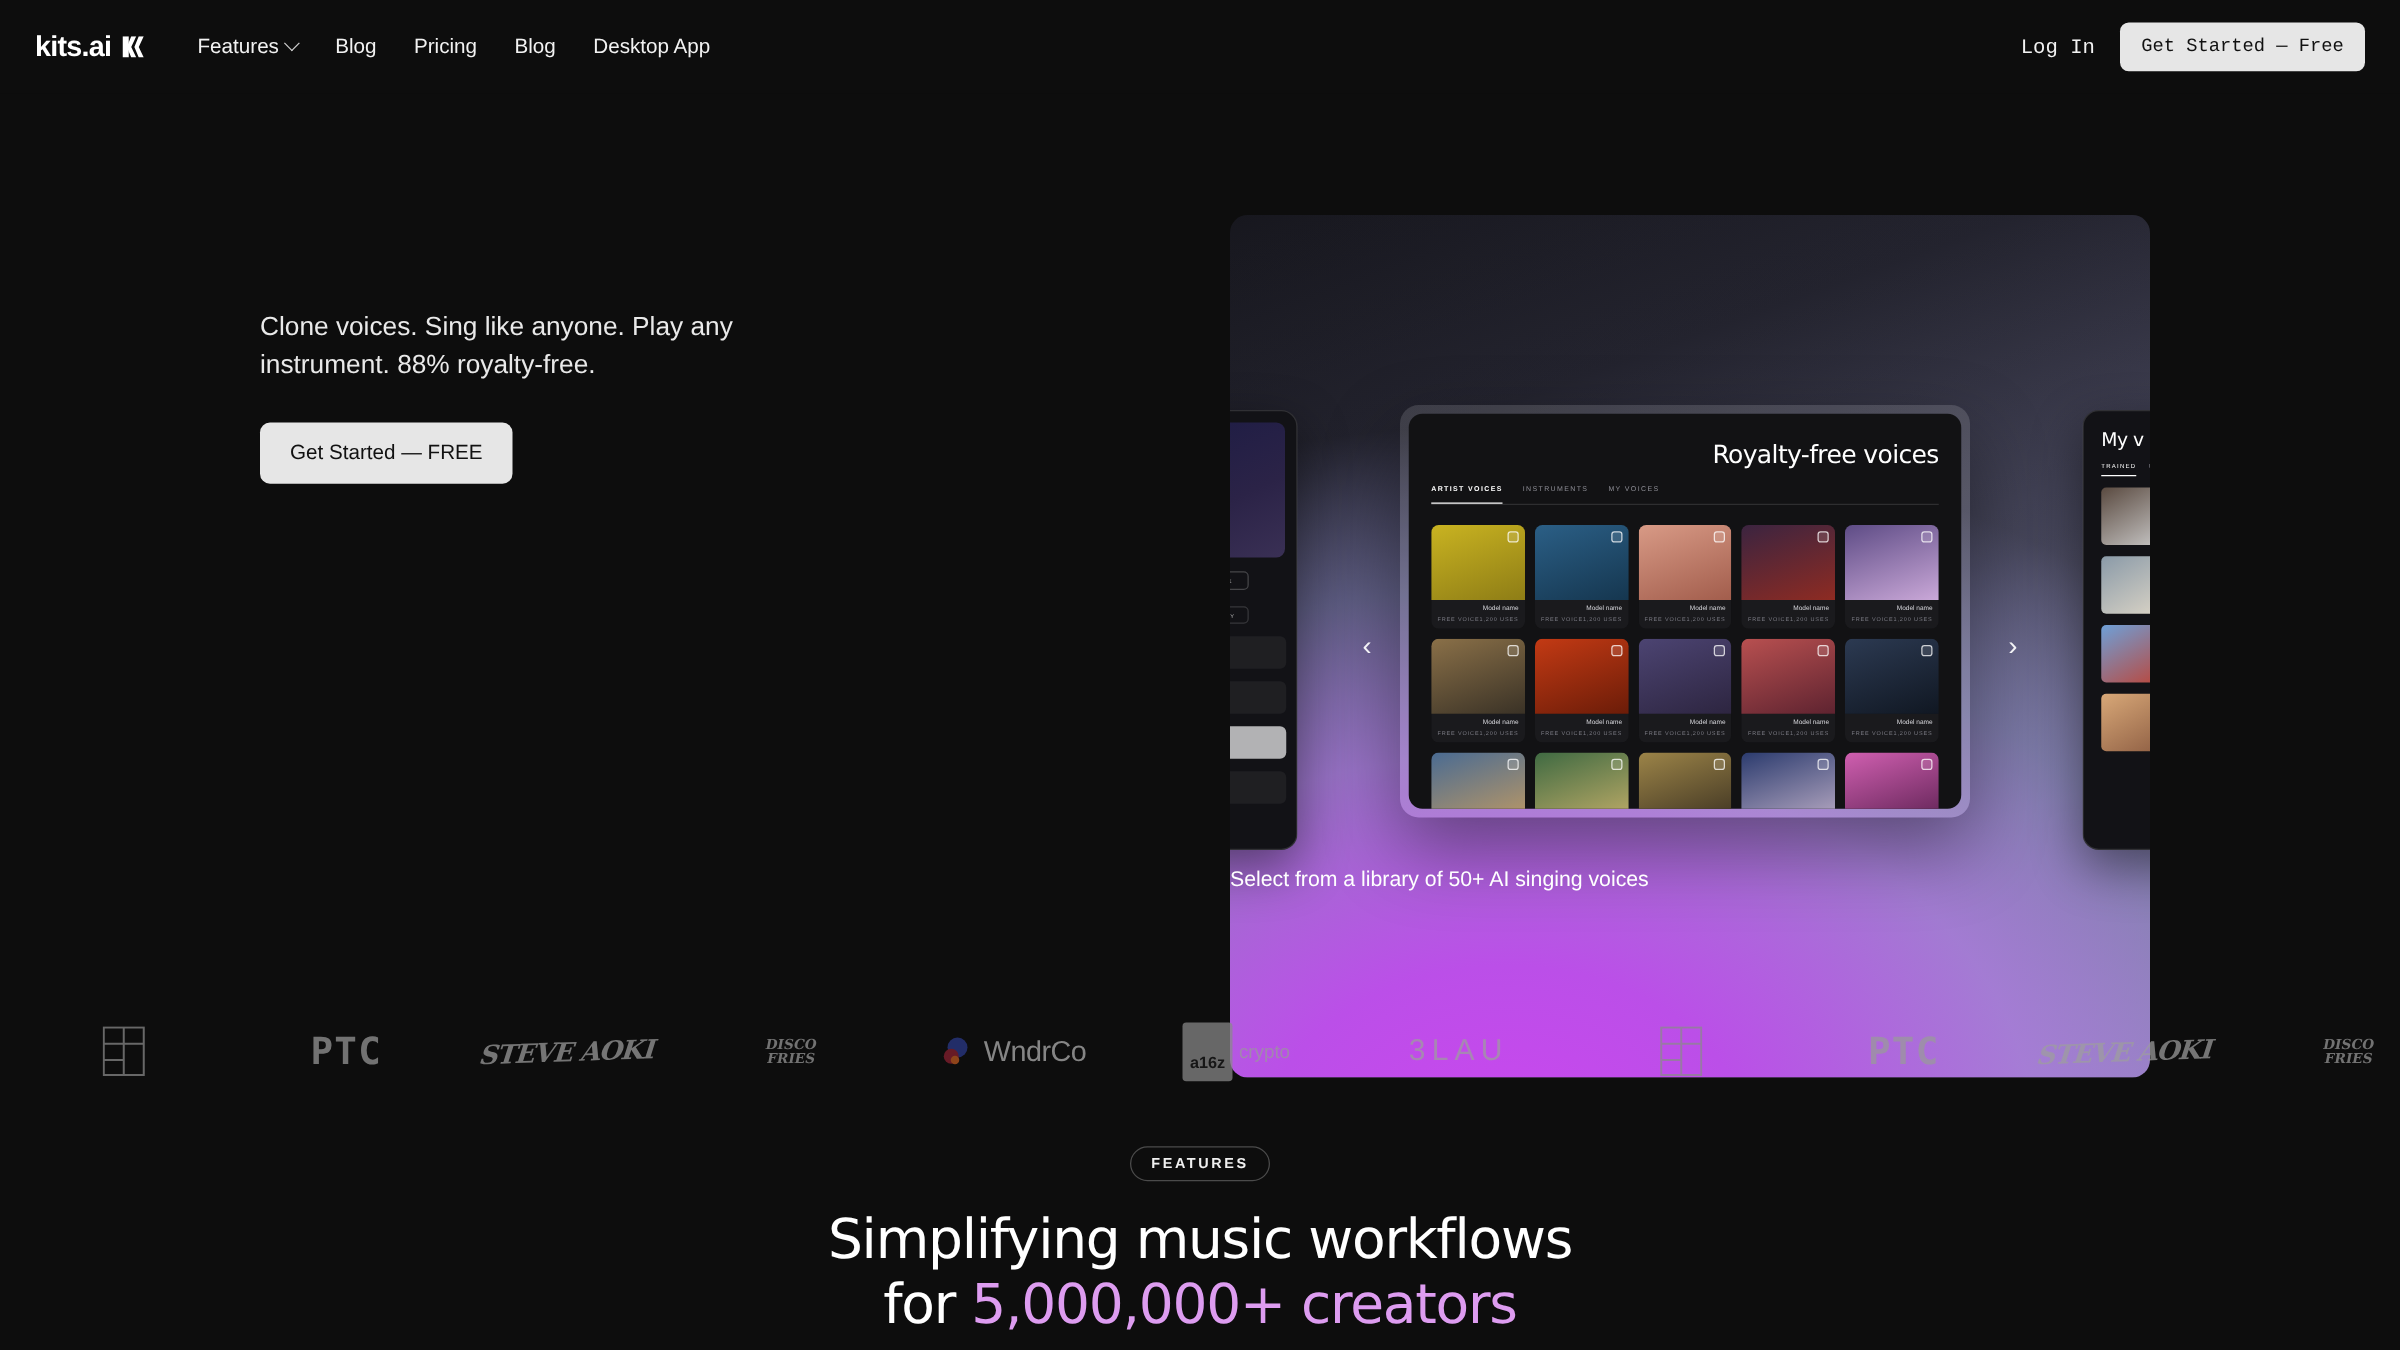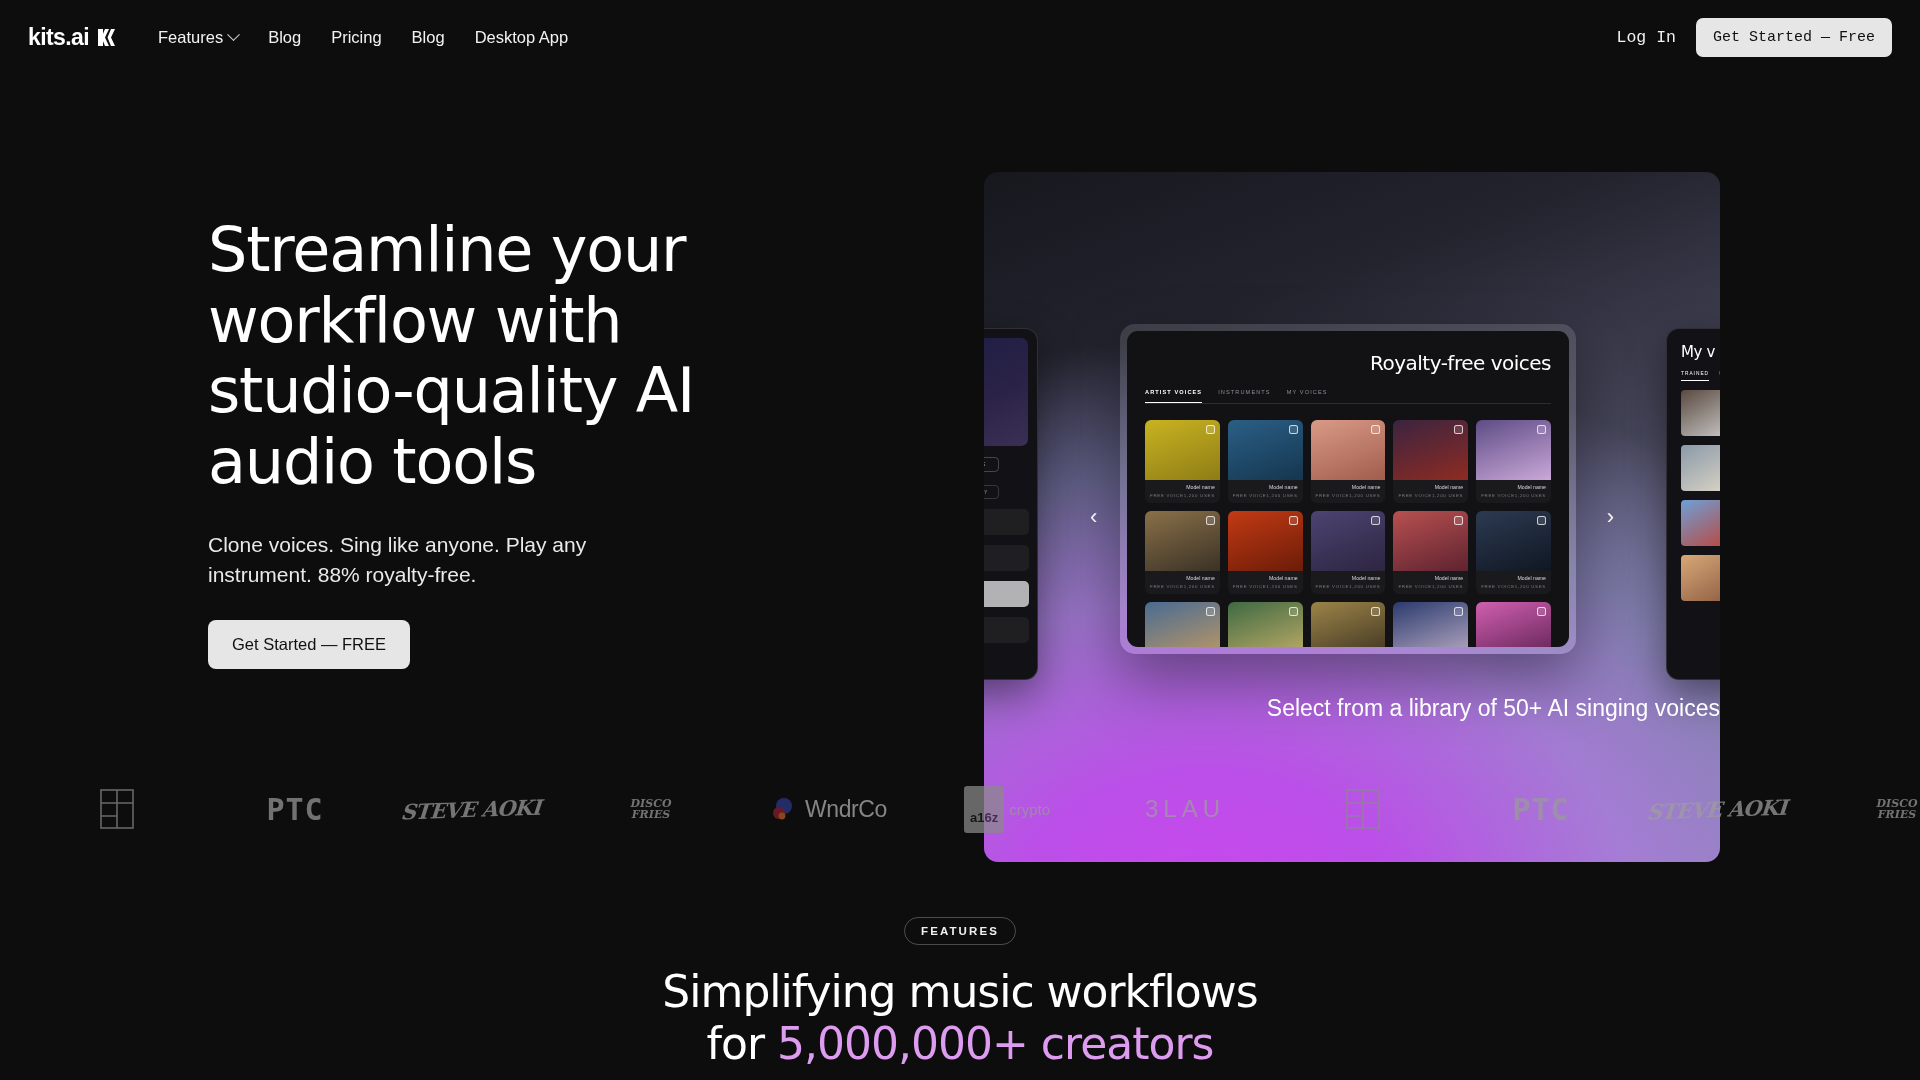--- a/index.html
+++ b/index.html
@@ -155,28 +155,28 @@
   .car-arrow {
     position: absolute; top: 50%; transform: translateY(-50%);
     color: #fff; font-size: 22px; line-height: 1; cursor: pointer;
     opacity: 0.92; user-select: none;
   }
   .car-arrow.left  { left: 106px; }
   .car-arrow.right { right: 106px; }
 
   .car-caption {
     position: absolute; left: 0; right: 0; top: 520px;
-    text-align: right; color: #fff; font-size: 23px;
+    text-align: left; color: #fff; font-size: 17px;
     line-height: 1.45; font-weight: 400;
   }
 
   
   .logo-strip {
-    height: 112px; display: flex; align-items: flex-start;
-    gap: 0; padding: 0 28px; overflow: hidden;
+    height: 112px; display: flex; align-items: center;
+    gap: 0; padding: 0 10px; overflow: hidden;
   }
   .logo-item {
     flex: 1 0 auto; display: flex; align-items: center; justify-content: center;
     color: #8d8d8d; opacity: 0.72; height: 48px; min-width: 178px;
   }
   .lg-ptc { font-size: 30px; font-weight: 700; letter-spacing: 1px; color: #9a9a9a;
     font-family: "DejaVu Sans Mono", monospace; }
   .lg-aoki { font-size: 21px; font-weight: 700; font-style: italic; color: #9e9e9e;
     transform: skewX(-9deg) rotate(-2deg); letter-spacing: -1px; font-family:"DejaVu Serif",serif; }
   .lg-disco { font-size: 11px; font-weight: 700; color: #9a9a9a; line-height: 1.02;
@@ -240,21 +240,20 @@
   </div>
   <div class="nav-right">
     <span class="login-link">Log In</span>
     <button class="cta-nav">Get Started — Free</button>
   </div>
 </div>
 
 <div class="hero">
 
   <div class="hero-left">
-    <h1 class="hero-h1">Streamline your workflow with studio-quality AI audio tools</h1>
     <p class="hero-sub">Clone voices. Sing like anyone. Play any instrument.  88% royalty-free.</p>
     <button class="cta-hero">Get Started — FREE</button>
   </div>
 
   <div class="hero-right">
 
     <div class="panel-side panel-left">
       <div class="pl-hero">
         
         

